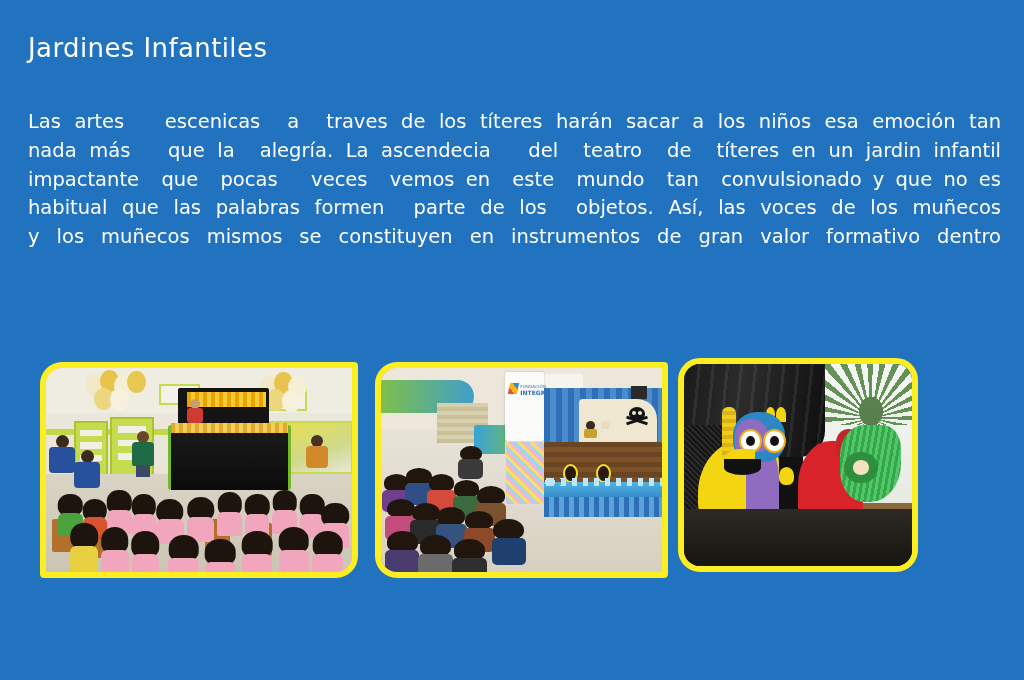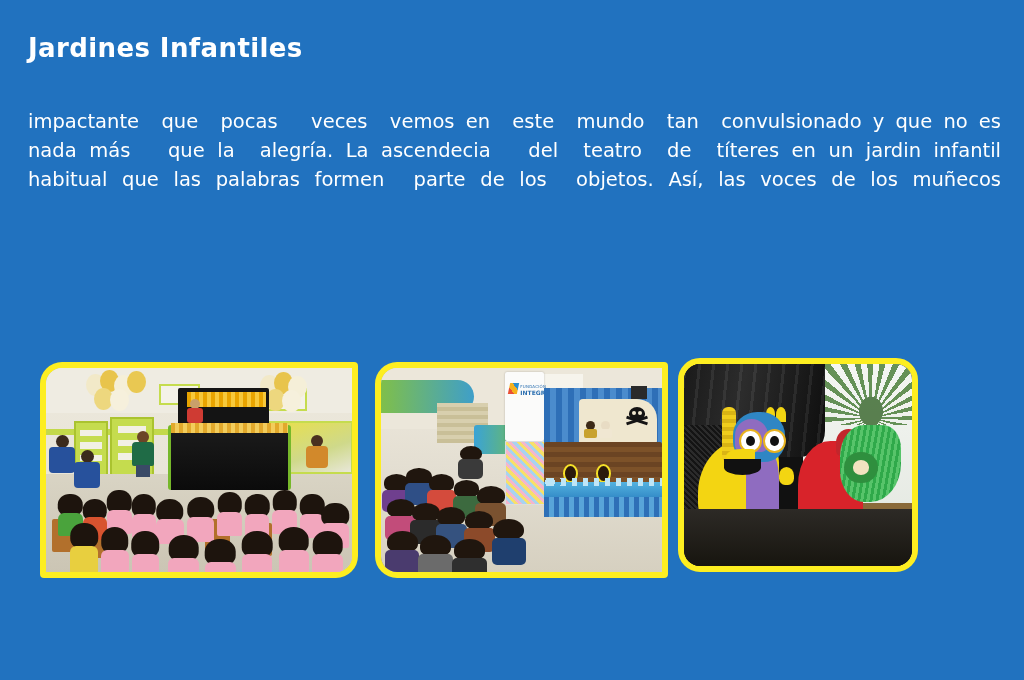--- a/index.html
+++ b/index.html
@@ -20,21 +20,21 @@
     background: #2172bf;
   }
 
   
   .title {
     position: absolute;
     left: 28px;
     top: 33px;
     font-family: "DejaVu Sans", sans-serif;
     font-size: 26px;
-    font-weight: bold;
+    font-weight: normal;
     color: #ffffff;
     letter-spacing: 0.4px;
     white-space: nowrap;
   }
 
   
   .body-text {
     position: absolute;
     left: 28px;
     top: 108px;
@@ -234,23 +234,25 @@
                  border-radius:50%; background:#f2e3c0; }
 </style>
 </head>
 <body>
 
 <div class="slide">
 
   <div class="title">Jardines Infantiles</div>
 
   <div class="body-text">
+    <span class="ln">Las artes   escenicas  a  traves de los títeres harán sacar a los niños esa emoción tan</span>
+    <span class="ln">nada más   que la  alegría. La ascendecia   del  teatro  de  títeres en un jardin infantil</span>
     <span class="ln">impactante  que  pocas   veces  vemos en  este  mundo  tan  convulsionado y que no es</span>
-    <span class="ln">nada más   que la  alegría. La ascendecia   del  teatro  de  títeres en un jardin infantil</span>
     <span class="ln">habitual que las palabras formen  parte de los  objetos. Así, las voces de los muñecos</span>
+    <span class="ln">y los muñecos mismos se constituyen en instrumentos de gran valor formativo dentro</span>
   </div>
 
   <div class="photo p1">
     <div class="scene">
       <div class="wall"></div>
       <div class="wall-top"></div>
       <div class="band"></div>
       <div class="win w1"></div>
       <div class="win w2"></div>
       <div class="win w3"></div>

